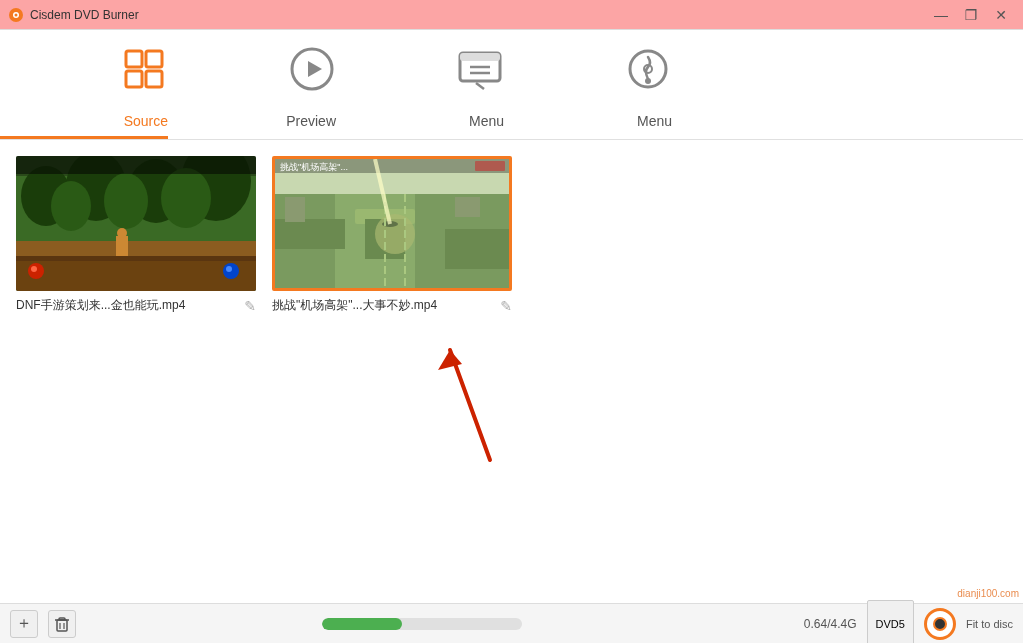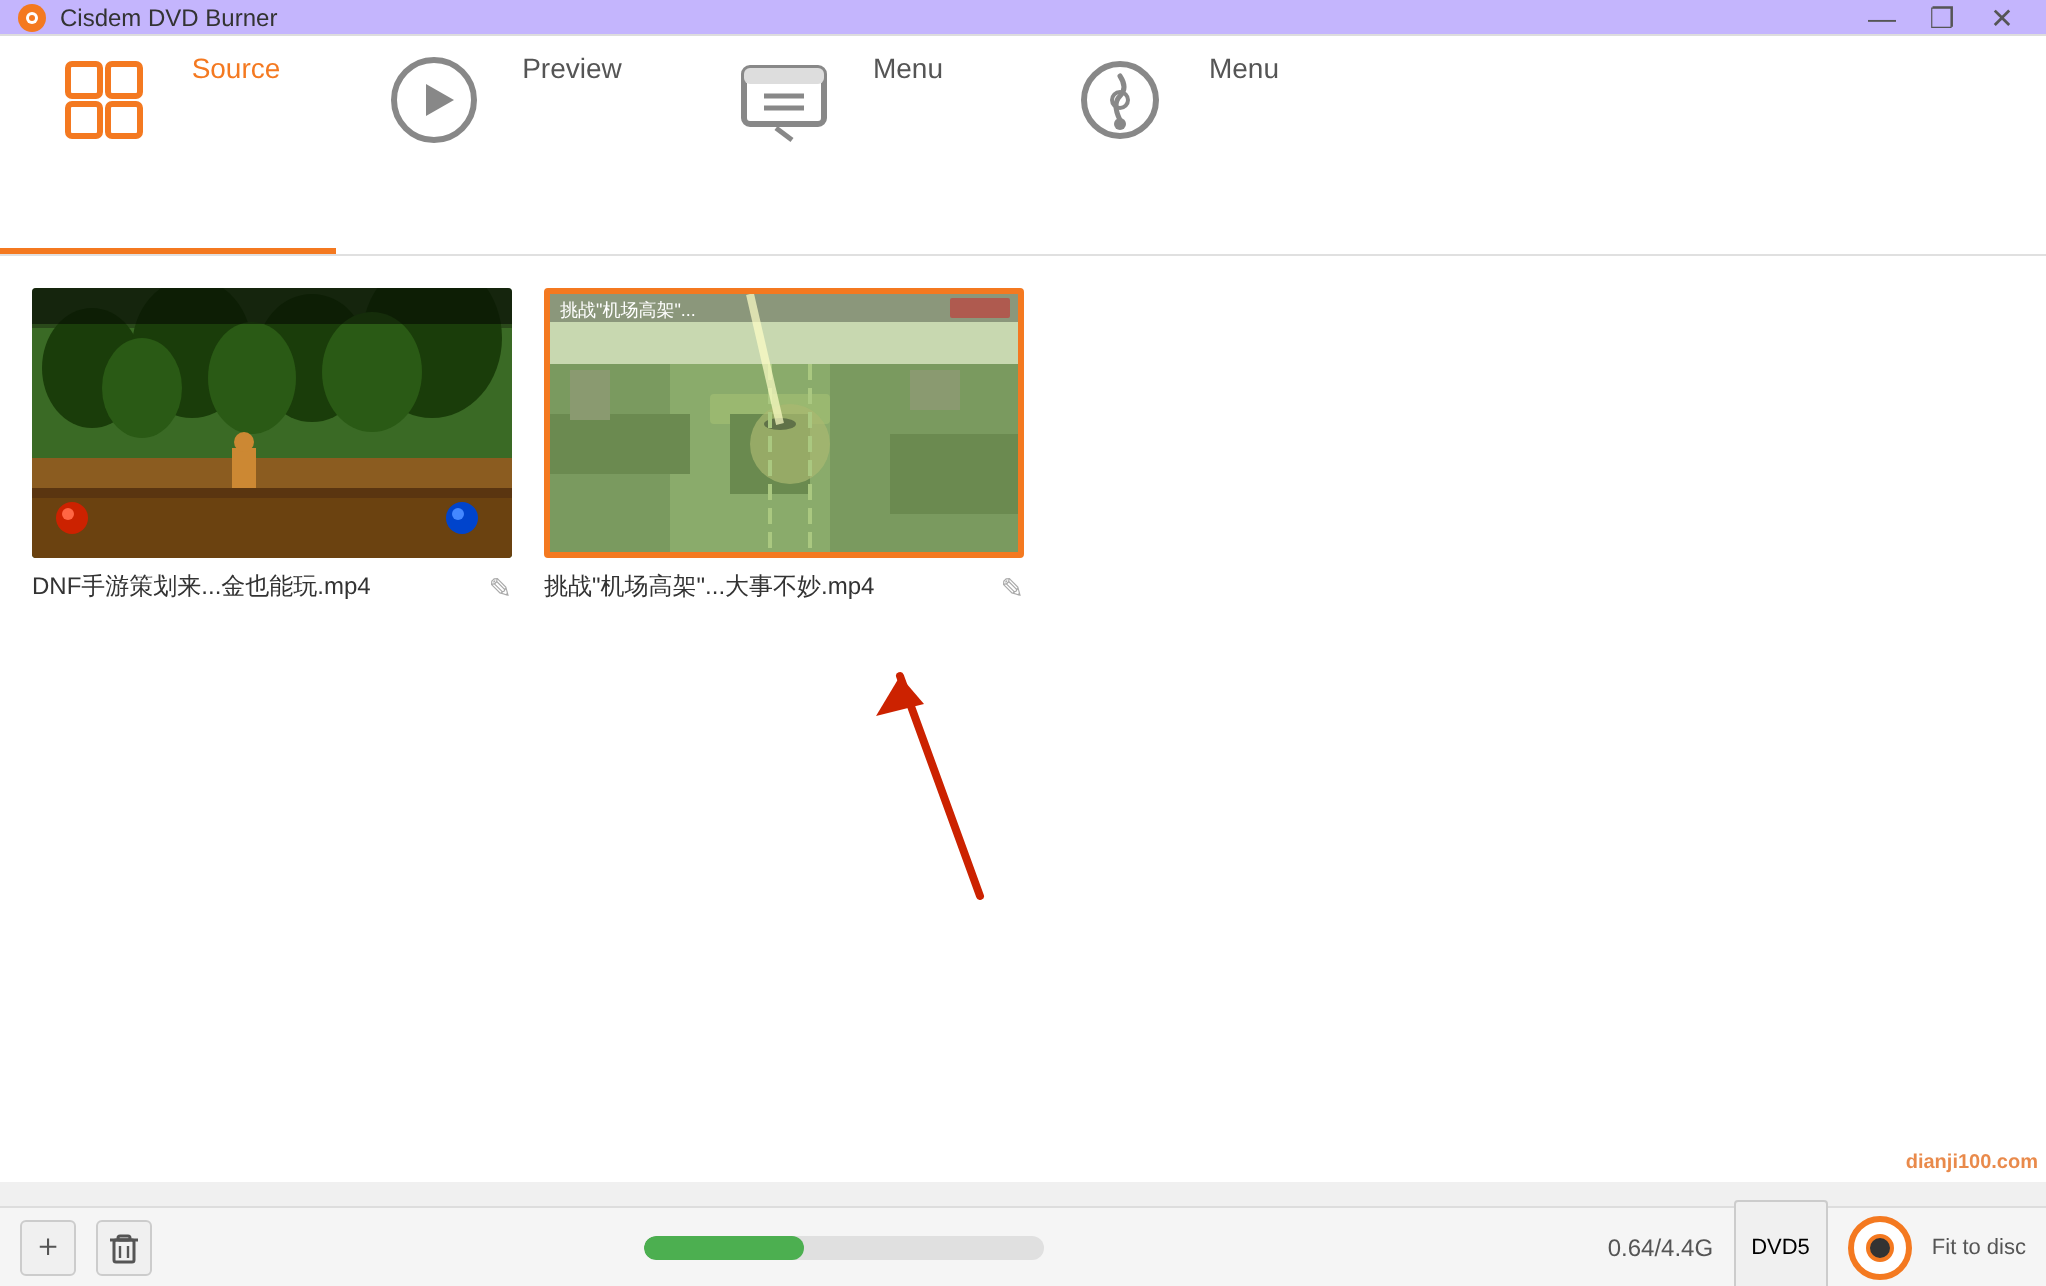--- a/index.html
+++ b/index.html
@@ -10,22 +10,22 @@
       font-family: 'Segoe UI', Arial, sans-serif;
       overflow: hidden;
       position: relative;
     }
 
     
     .title-bar {
       display: flex;
       align-items: center;
       justify-content: space-between;
-      background: #c4b5fd;
-      height: 18px;
+      background: #fca5a5;
+      height: 30px;
       padding: 0 8px;
       border-bottom: 1px solid #ddd;
       user-select: none;
     }
     .title-bar-left {
       display: flex;
       align-items: center;
       gap: 6px;
     }
     .app-icon {
@@ -55,22 +55,22 @@
 
     
     .nav-tabs {
       display: flex;
       background: white;
       border-bottom: 1px solid #e0e0e0;
       height: 110px;
     }
     .nav-tab {
       display: flex;
-      flex-direction: row;
-      align-items: flex-start;
+      flex-direction: column;
+      align-items: flex-end;
       justify-content: center;
       width: 168px;
       gap: 20px;
       cursor: pointer;
       border-bottom: 3px solid transparent;
       padding-top: 8px;
     }
     .nav-tab.active {
       border-bottom: 3px solid #f47920;
       color: #f47920;
@@ -214,26 +214,25 @@
     .disc-icon::after {
       content: '';
       width: 10px;
       height: 10px;
       border-radius: 50%;
       background: #333;
       border: 2px solid #f47920;
     }
     .watermark {
       position: absolute;
-      bottom: 56px;
+      bottom: 44px;
       right: 4px;
       font-size: 10px;
       color: #e05a00;
       opacity: 0.7;
-      font-weight: bold;
     }
   </style>
 </head>
 <body>
 
 <div class="title-bar">
   <div class="title-bar-left">
 
     <svg class="app-icon" viewBox="0 0 16 16">
       <circle cx="8" cy="8" r="7" fill="#f47920" stroke="none"></circle>

